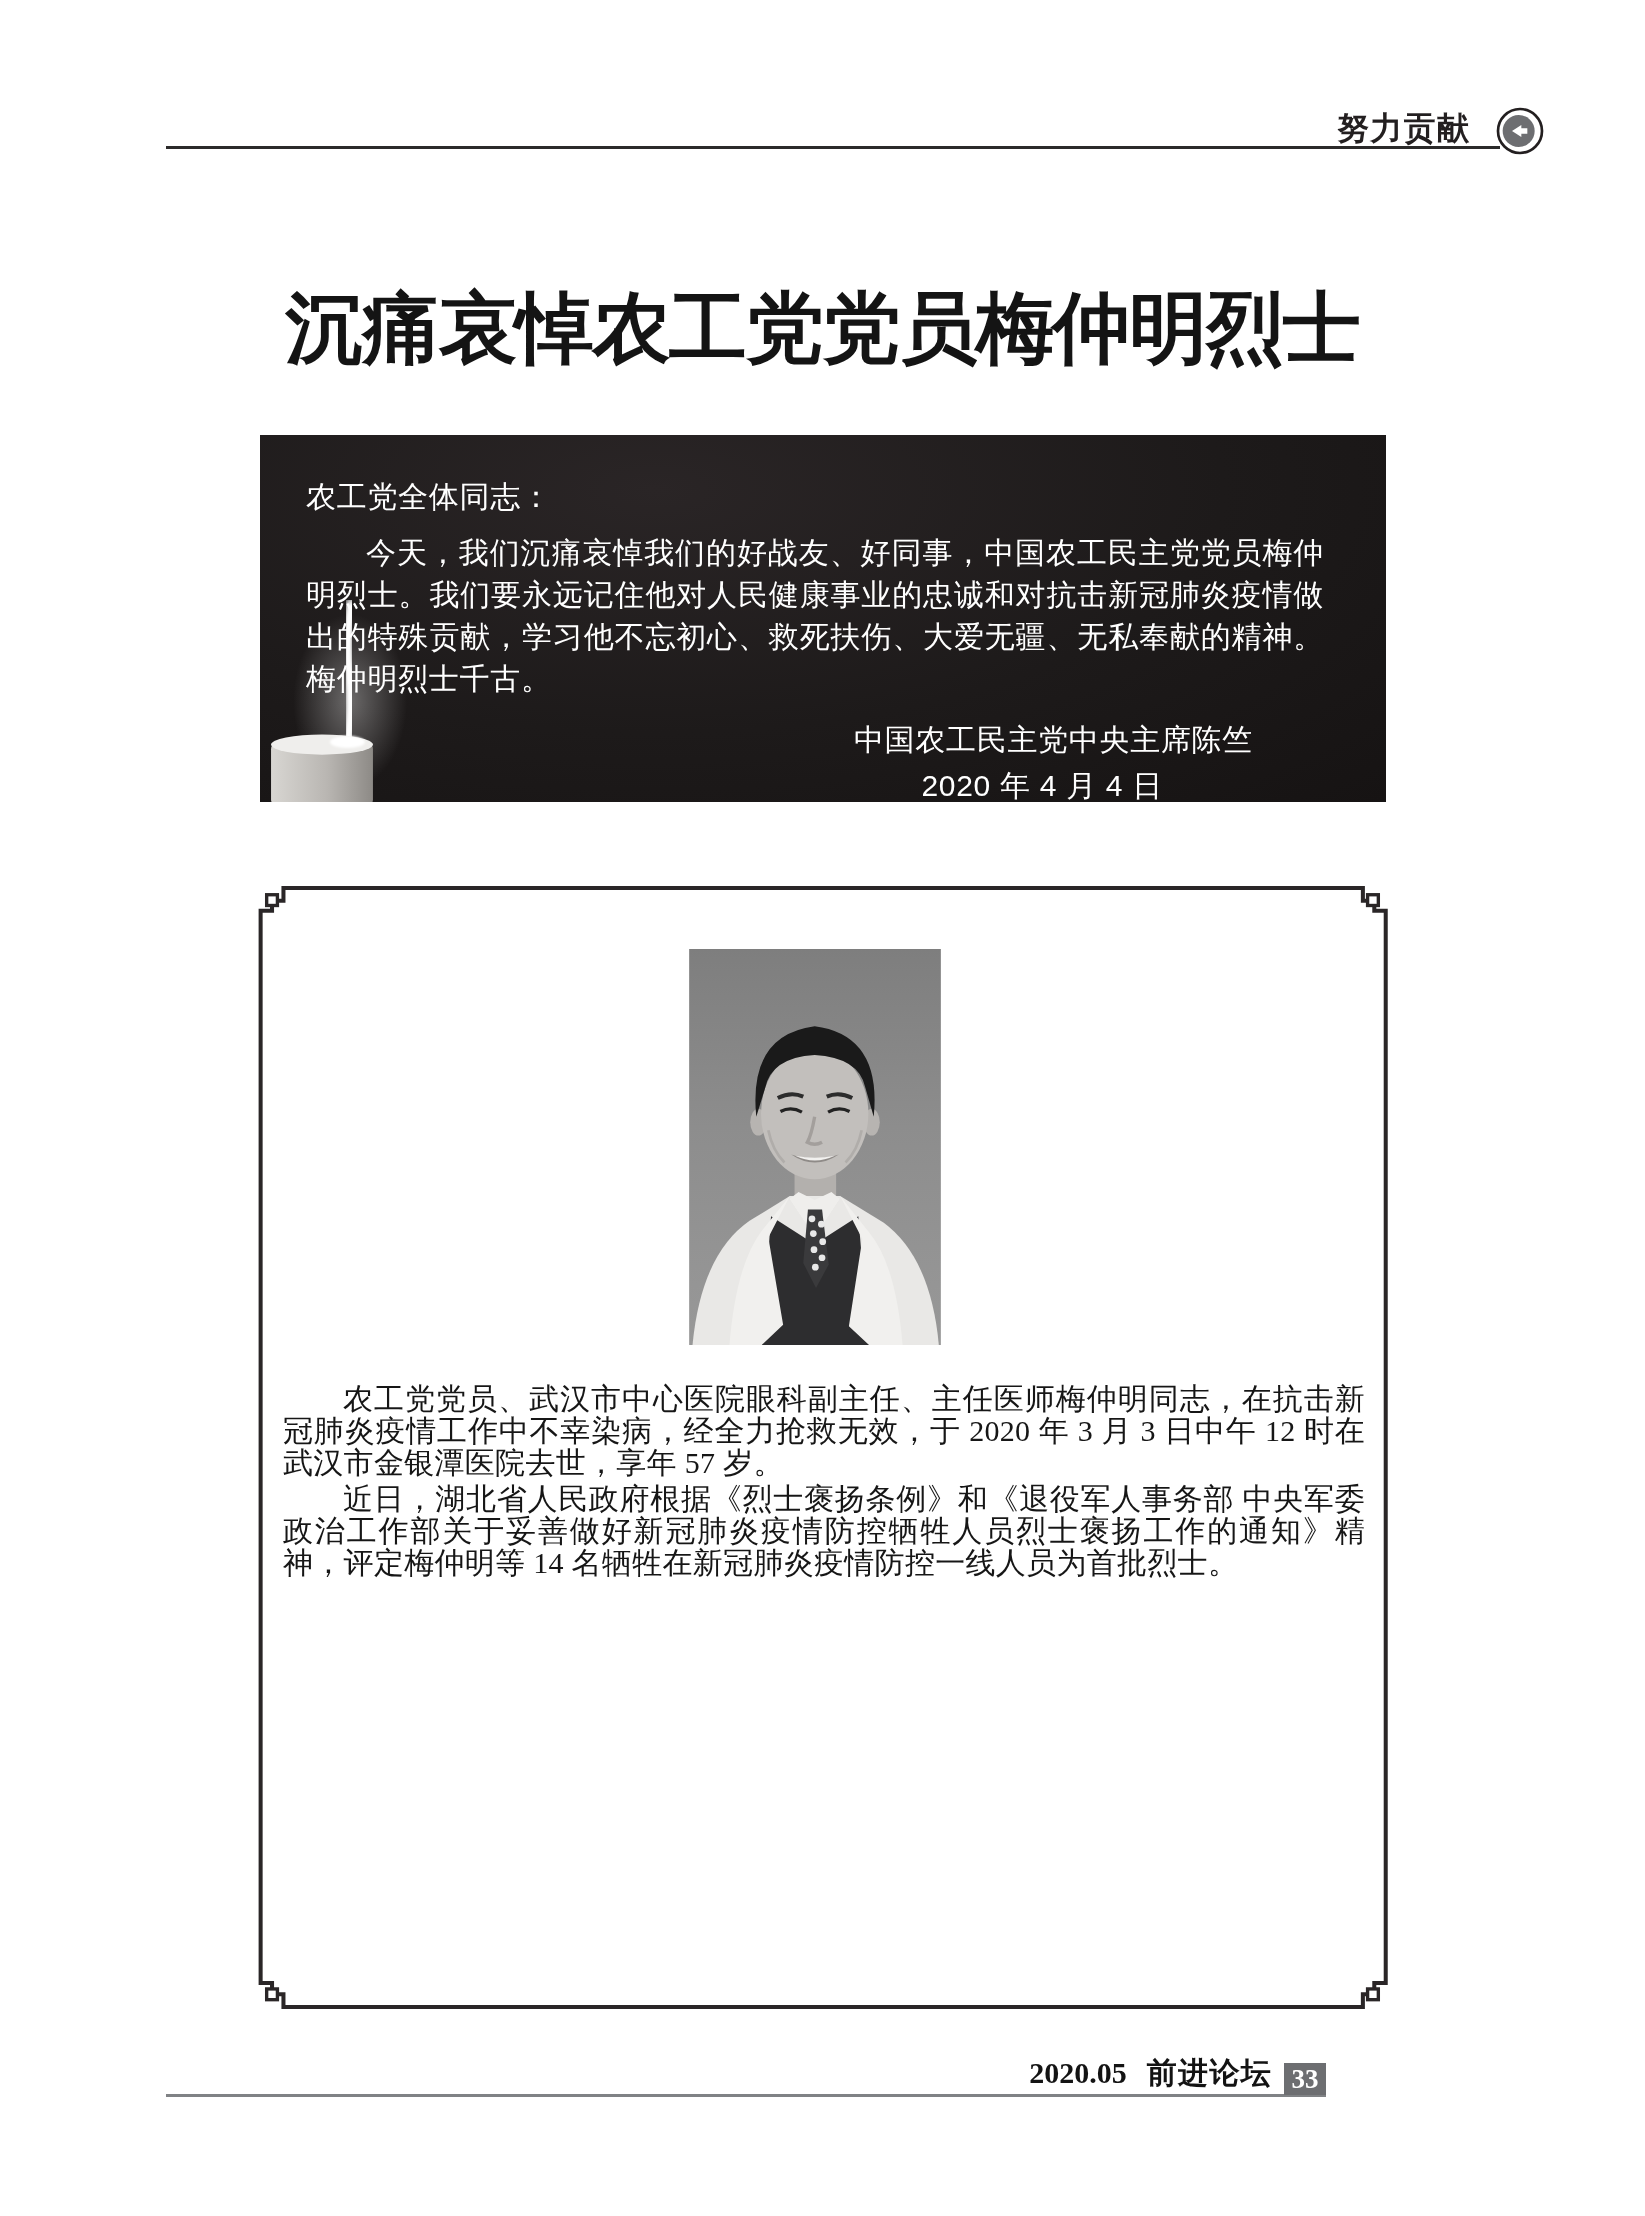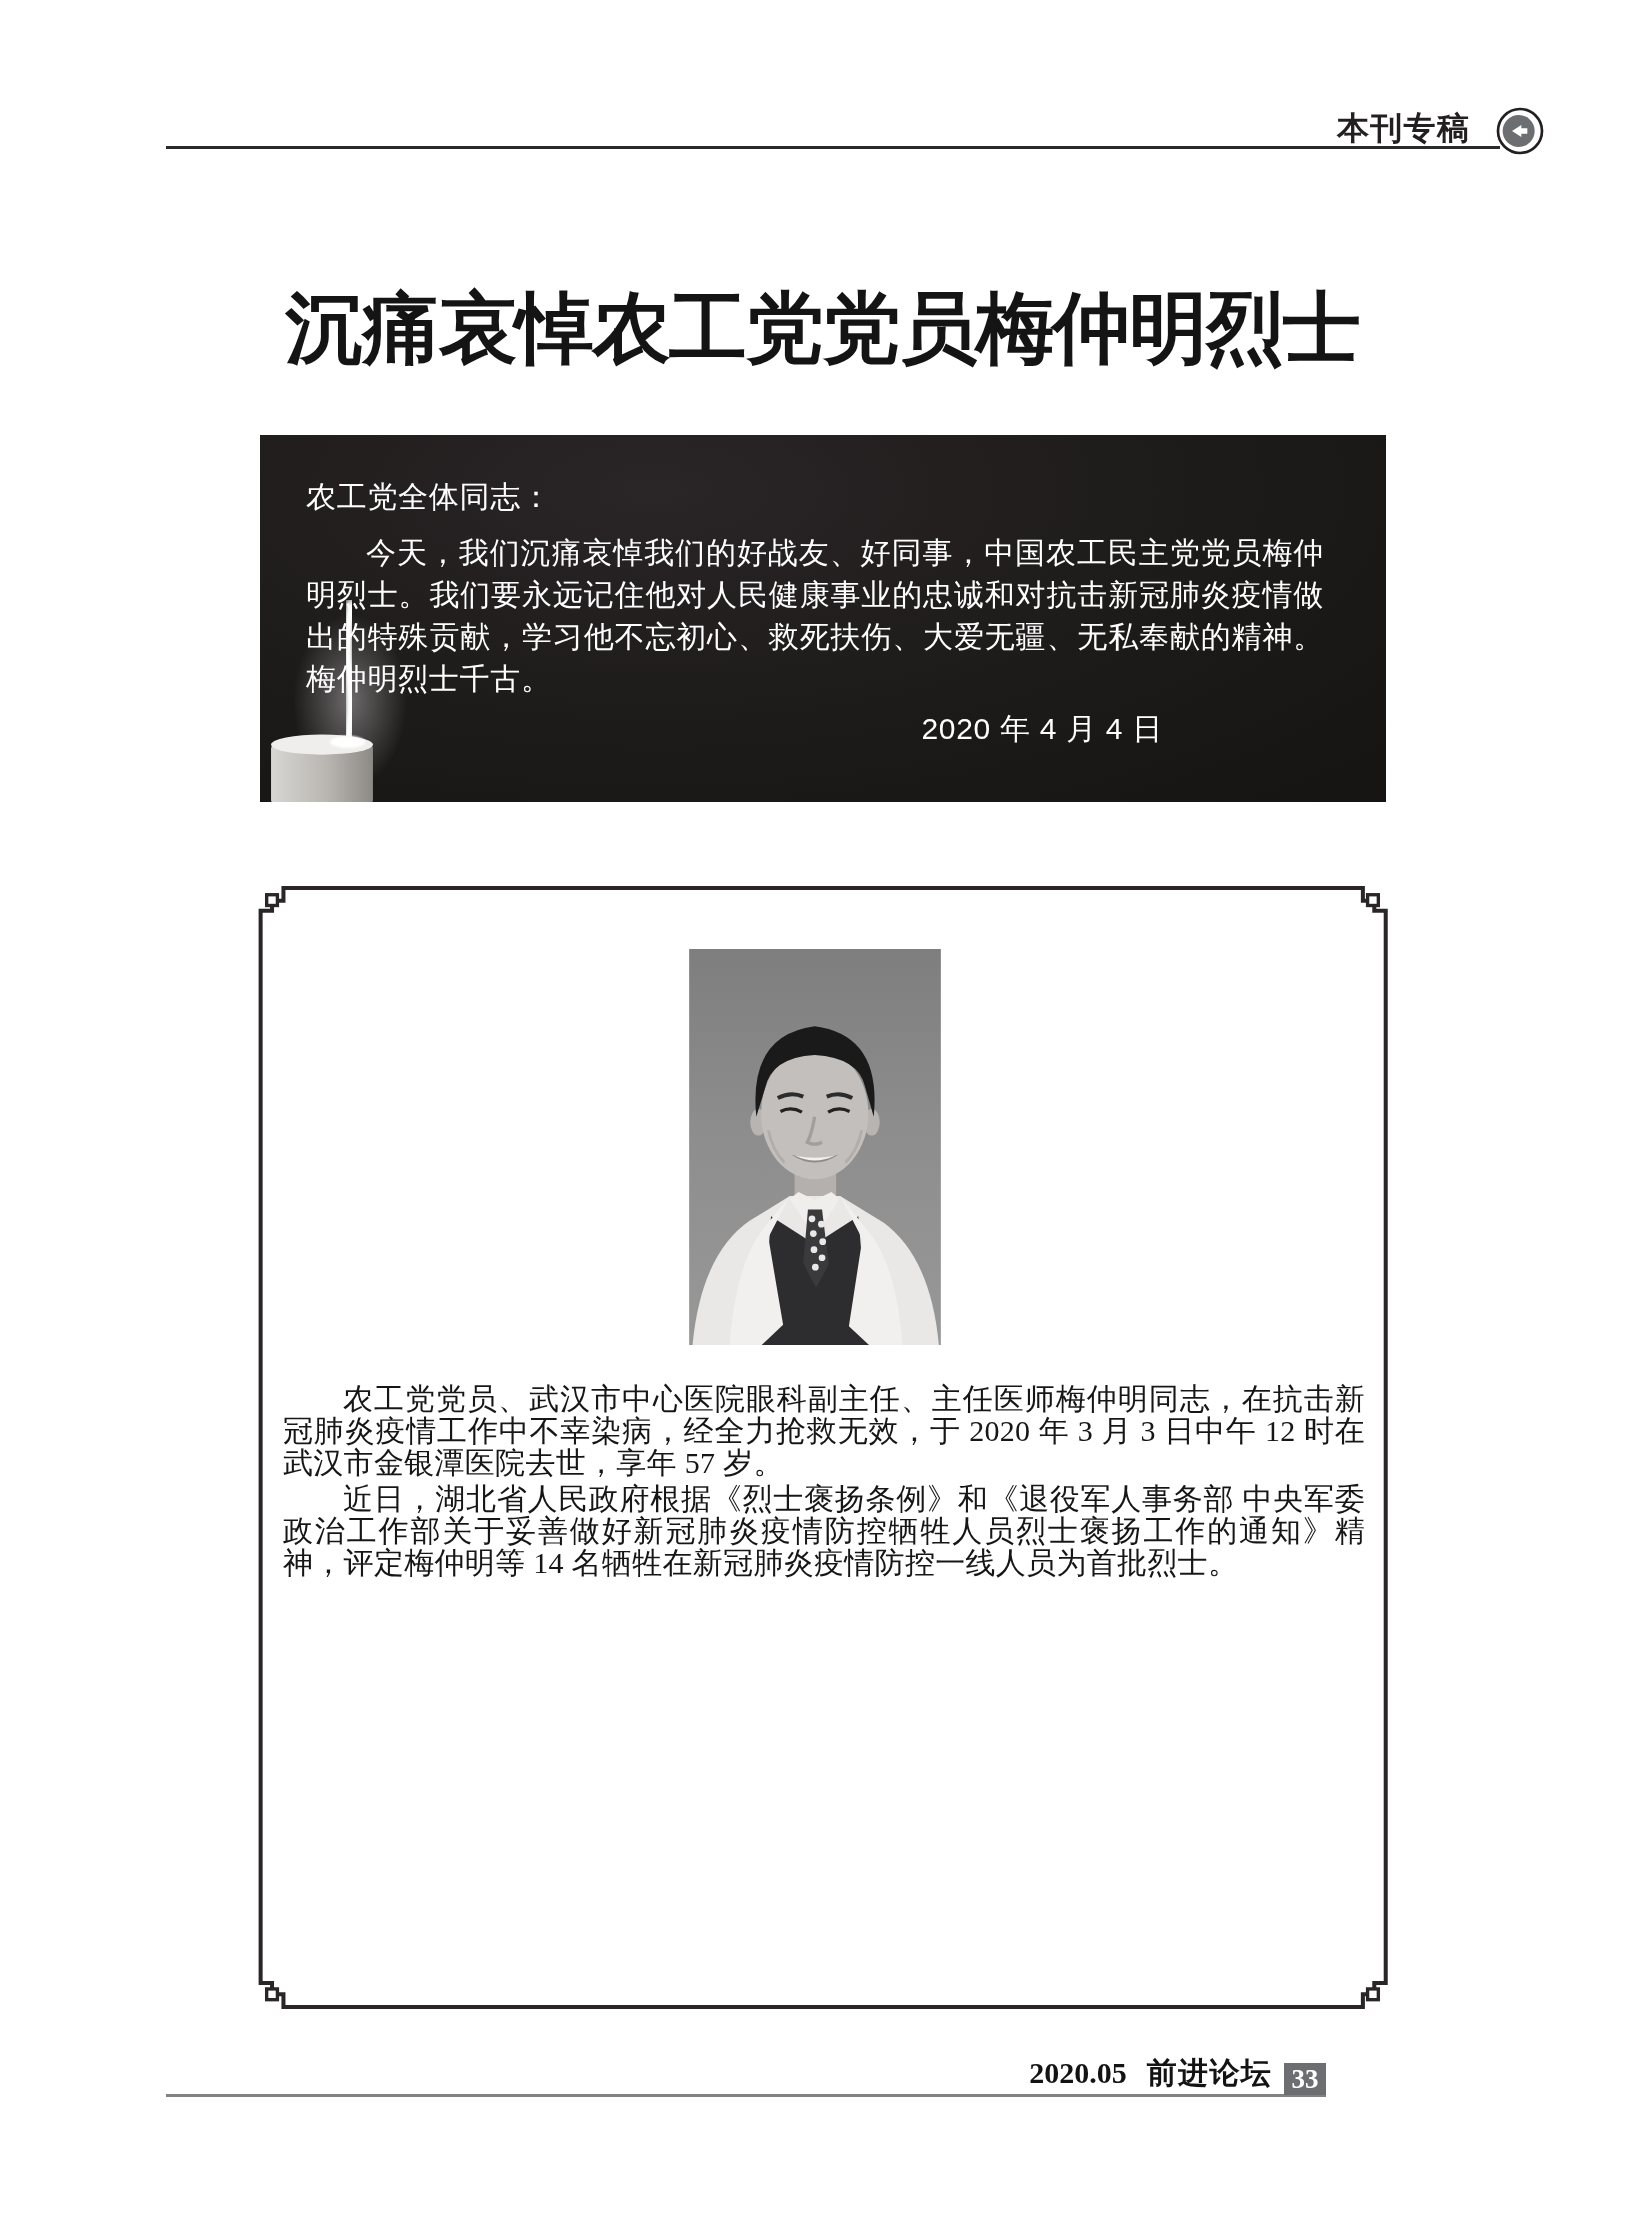--- a/index.html
+++ b/index.html
@@ -83,33 +83,34 @@
     width:42px;height:32px;background:#6d6e71;
     display:flex;align-items:center;justify-content:center;
     color:#ffffff;font-size:27px;font-weight:bold;
   }
 </style>
 </head>
 <body>
 
 <div id="page">
 
-  <div id="header-label" class="hei">本刊专稿</div>
+  <div id="header-label" class="hei">努力贡献</div>
   <div id="header-rule"></div>
   <svg id="header-icon" viewBox="0 0 78 78">
     <circle cx="39" cy="39" r="33" fill="none" stroke="#231f20" stroke-width="4"></circle>
     <circle cx="37" cy="39" r="24" fill="#6d6e71"></circle>
     <path d="M 27 39 L 41 30 L 41 35 L 50 35 L 50 43 L 41 43 L 41 48 Z" fill="#ffffff"></path>
   </svg>
 
   <div id="article-title" class="hei">沉痛哀悼农工党党员梅仲明烈士</div>
 
   <div id="memo-box">
     <div id="memo-salutation" class="hei">农工党全体同志：</div>
     <div id="memo-body" class="hei">今天，我们沉痛哀悼我们的好战友、好同事，中国农工民主党党员梅仲明烈士。我们要永远记住他对人民健康事业的忠诚和对抗击新冠肺炎疫情做出的特殊贡献，学习他不忘初心、救死扶伤、大爱无疆、无私奉献的精神。梅仲明烈士千古。</div>
+    <div id="memo-signature" class="hei">中国农工民主党中央主席陈竺</div>
     <div id="memo-date" class="hei">2020 年 4 月 4 日</div>
     <svg id="candle" viewBox="0 0 270 300">
       <defs>
         <radialGradient id="glow" cx="50%" cy="50%" r="50%">
           <stop offset="0%" stop-color="#ffffff" stop-opacity="0.35"></stop>
           <stop offset="100%" stop-color="#ffffff" stop-opacity="0"></stop>
         </radialGradient>
         <linearGradient id="wax" x1="0" y1="0" x2="1" y2="0">
           <stop offset="0%" stop-color="#d8d6d2"></stop>
           <stop offset="55%" stop-color="#b9b6b2"></stop>

